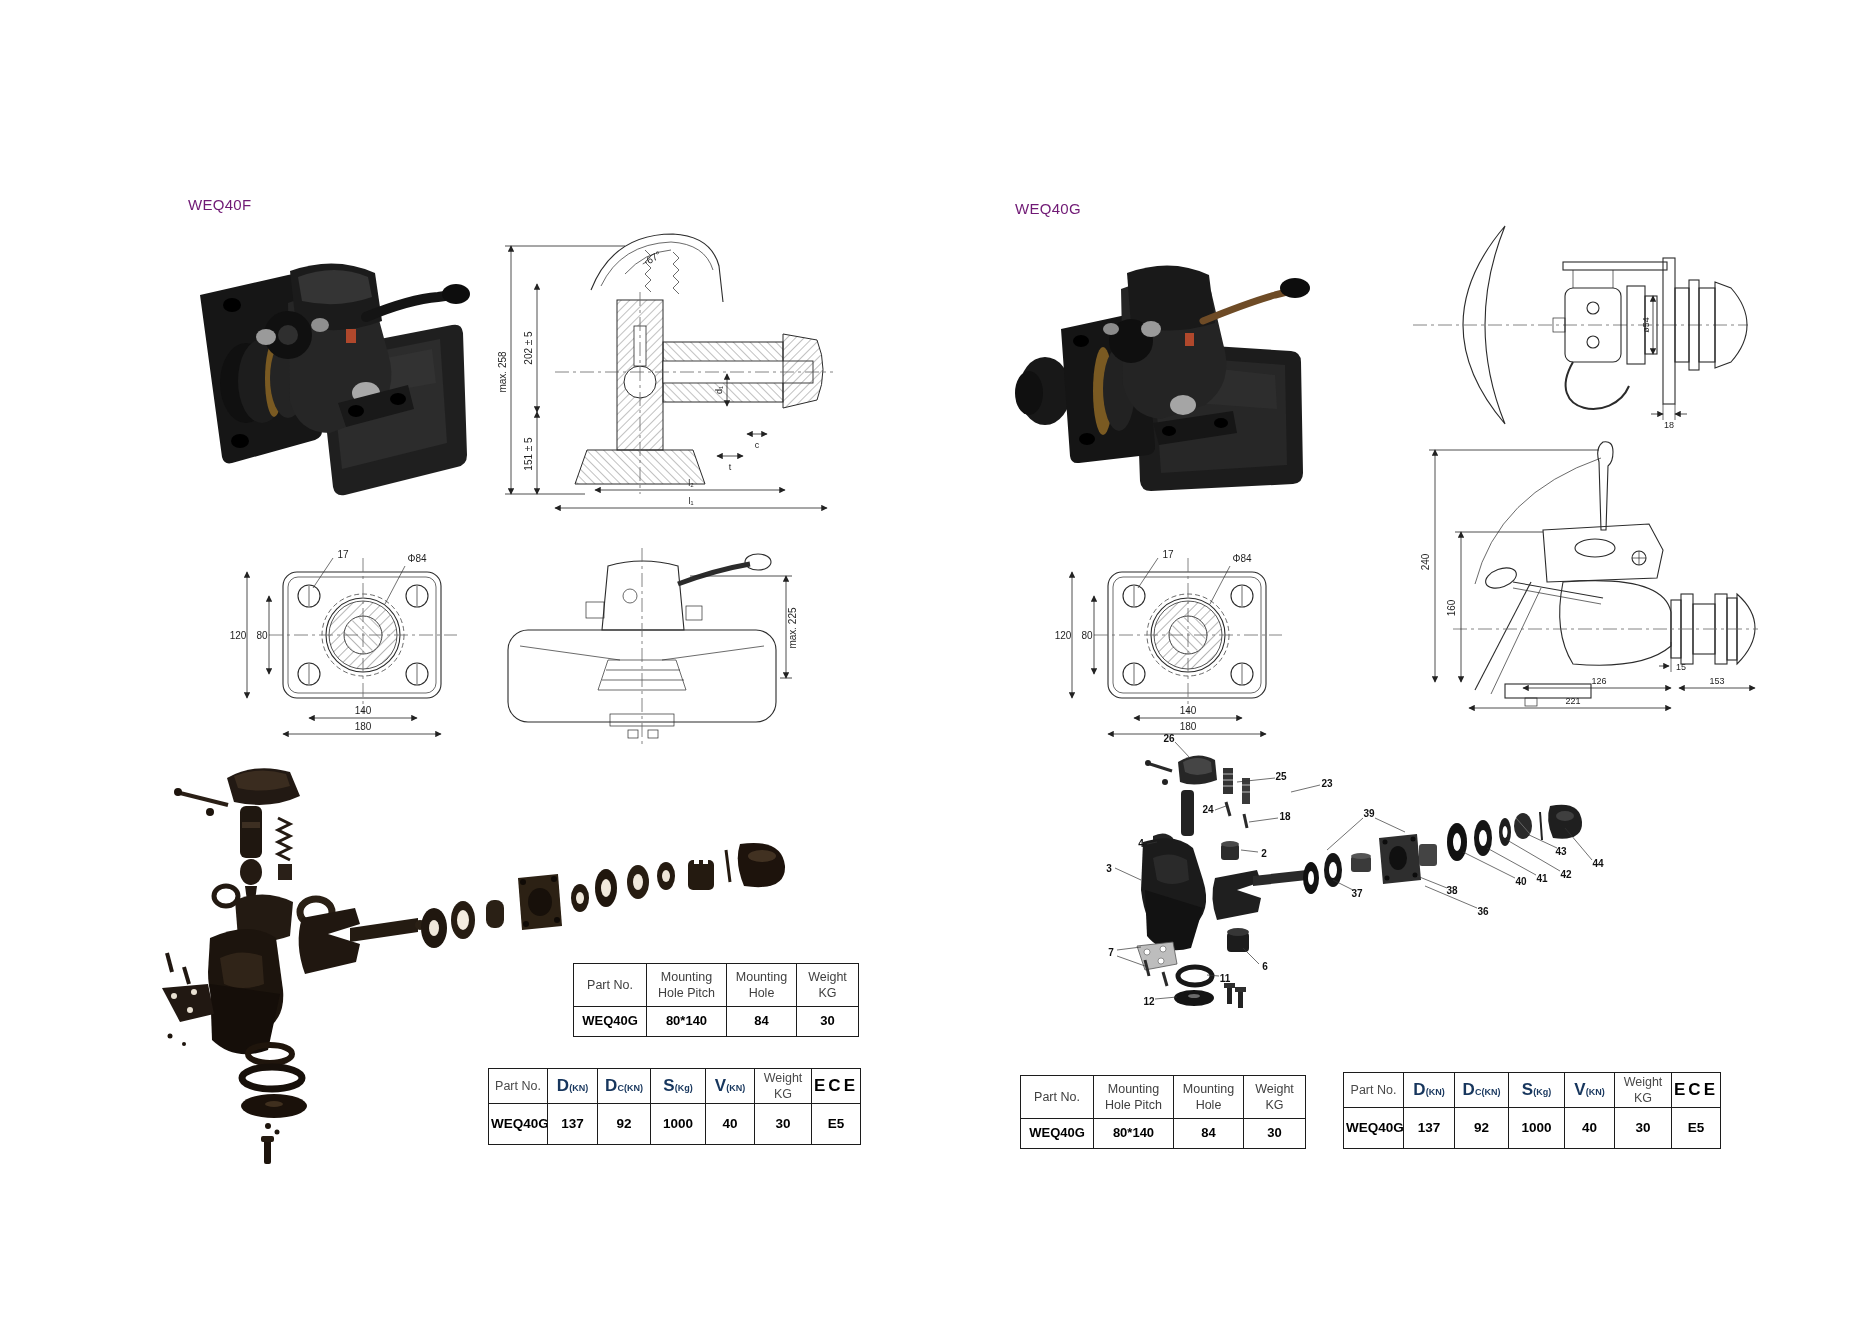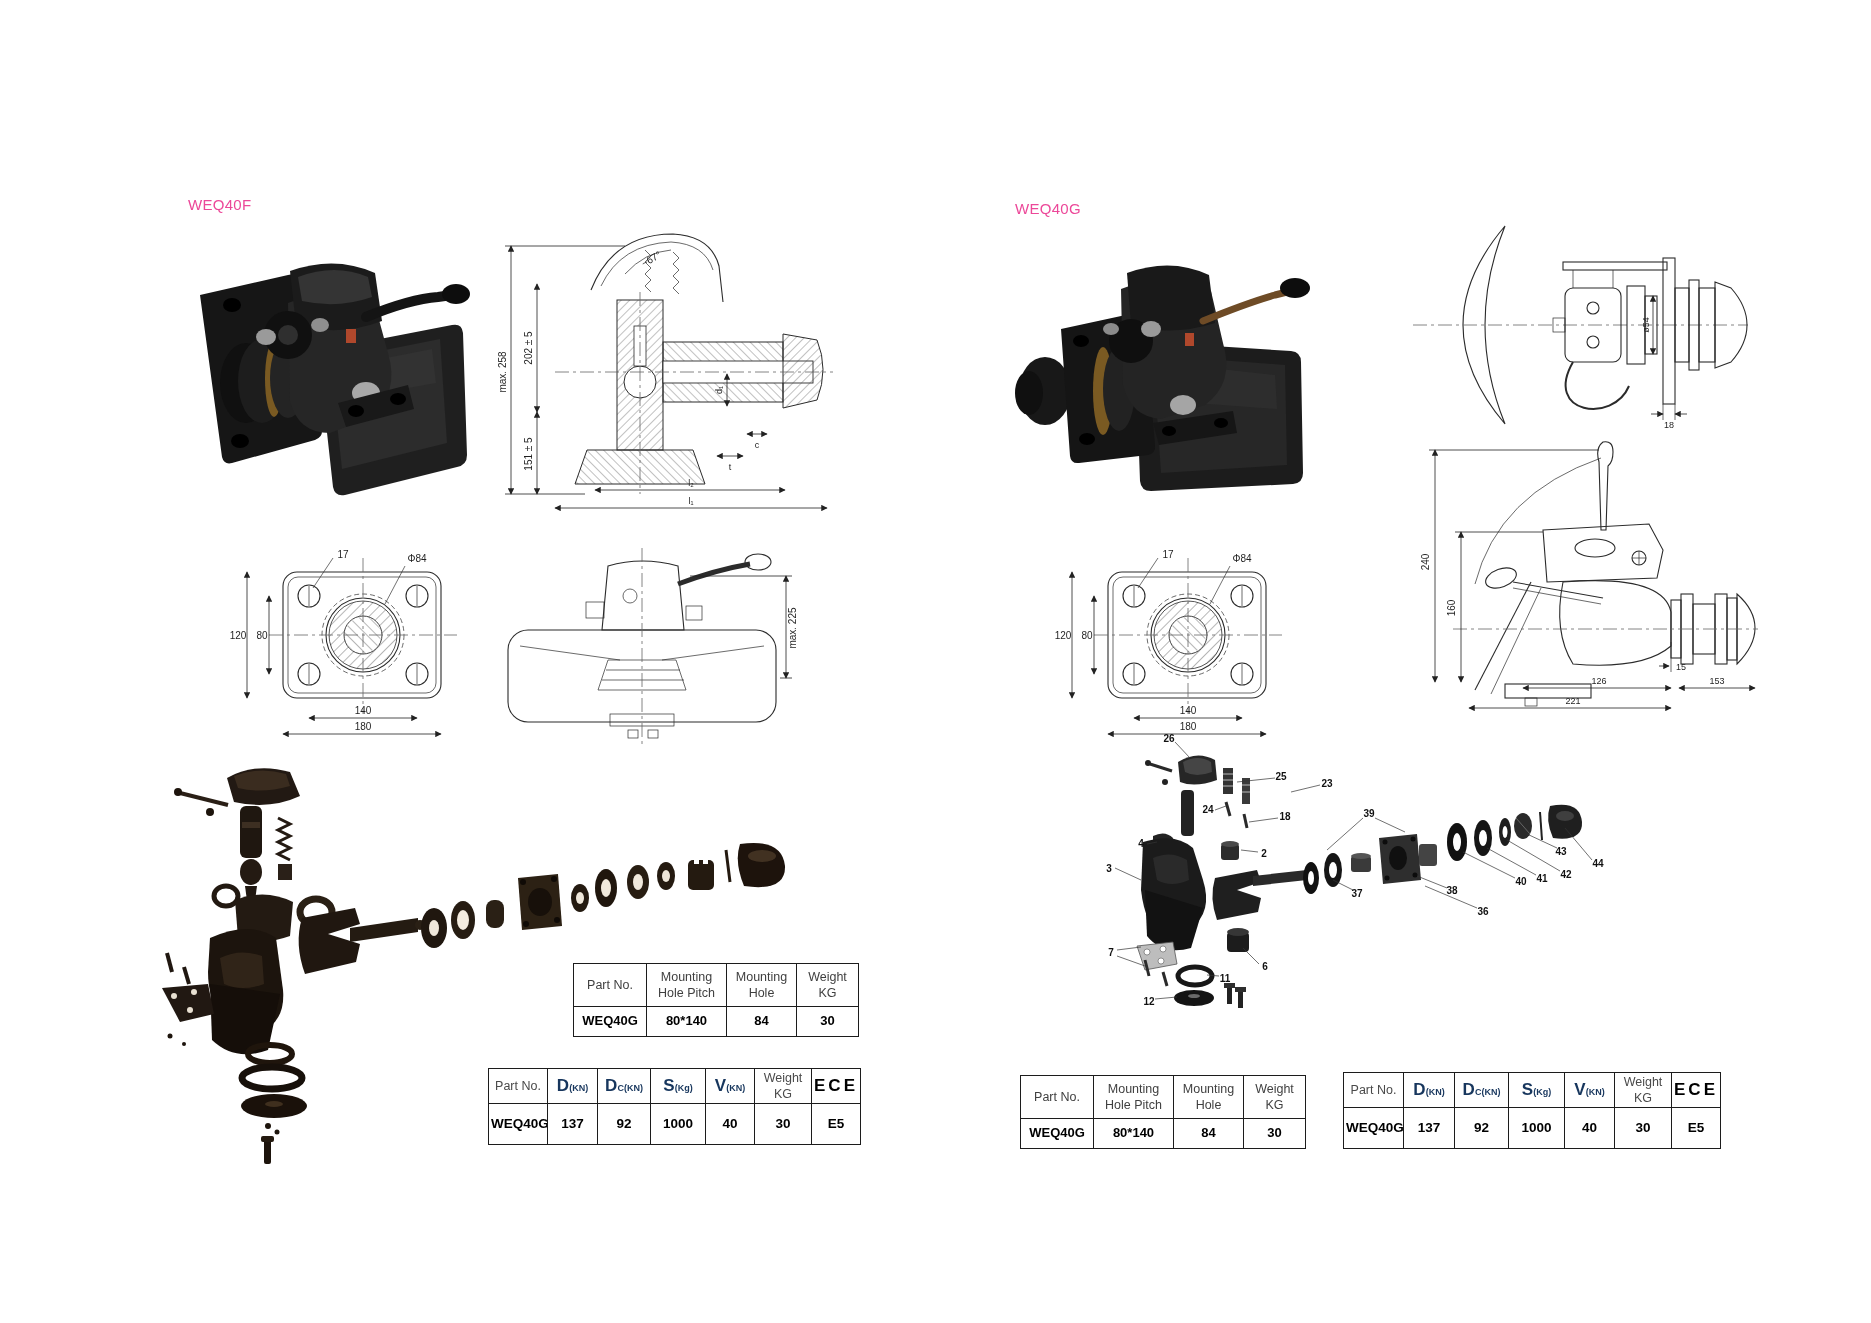--- a/index.html
+++ b/index.html
@@ -1,19 +1,19 @@
 <!DOCTYPE html>
 <html><head>
 <meta charset="utf-8">
 <style>
   html,body{margin:0;padding:0;}
   body{width:1871px;height:1323px;background:#ffffff;position:relative;
        font-family:"Liberation Sans",sans-serif;overflow:hidden;}
   .abs{position:absolute;}
-  .title{font-size:15px;color:#ec4899;letter-spacing:.3px;}
+  .title{font-size:15px;color:#701a75;letter-spacing:.3px;}
   table.tbl{border-collapse:collapse;table-layout:fixed;background:#fff;border-radius:26px;}
   table.tbl td{border:1.6px solid #1c1c1c;text-align:center;vertical-align:middle;
                padding:0 2px;line-height:1.3;overflow:hidden;}
   .mt td.hd{font-size:12.5px;color:#3f3f3f;white-space:pre-line;height:42px;}
   .mt td.vl{font-size:13px;font-weight:bold;color:#000;height:29px;}
   .st td.hd{font-size:12.5px;color:#4a4a4a;height:34px;}
   .st td.vl{font-size:13.5px;font-weight:bold;color:#000;height:40px;}
   .sym{font-size:17px;font-weight:bold;color:#17365d;}
   .sub{font-size:9px;font-weight:bold;color:#17365d;}
   .wkg{color:#8a8a8a;}

